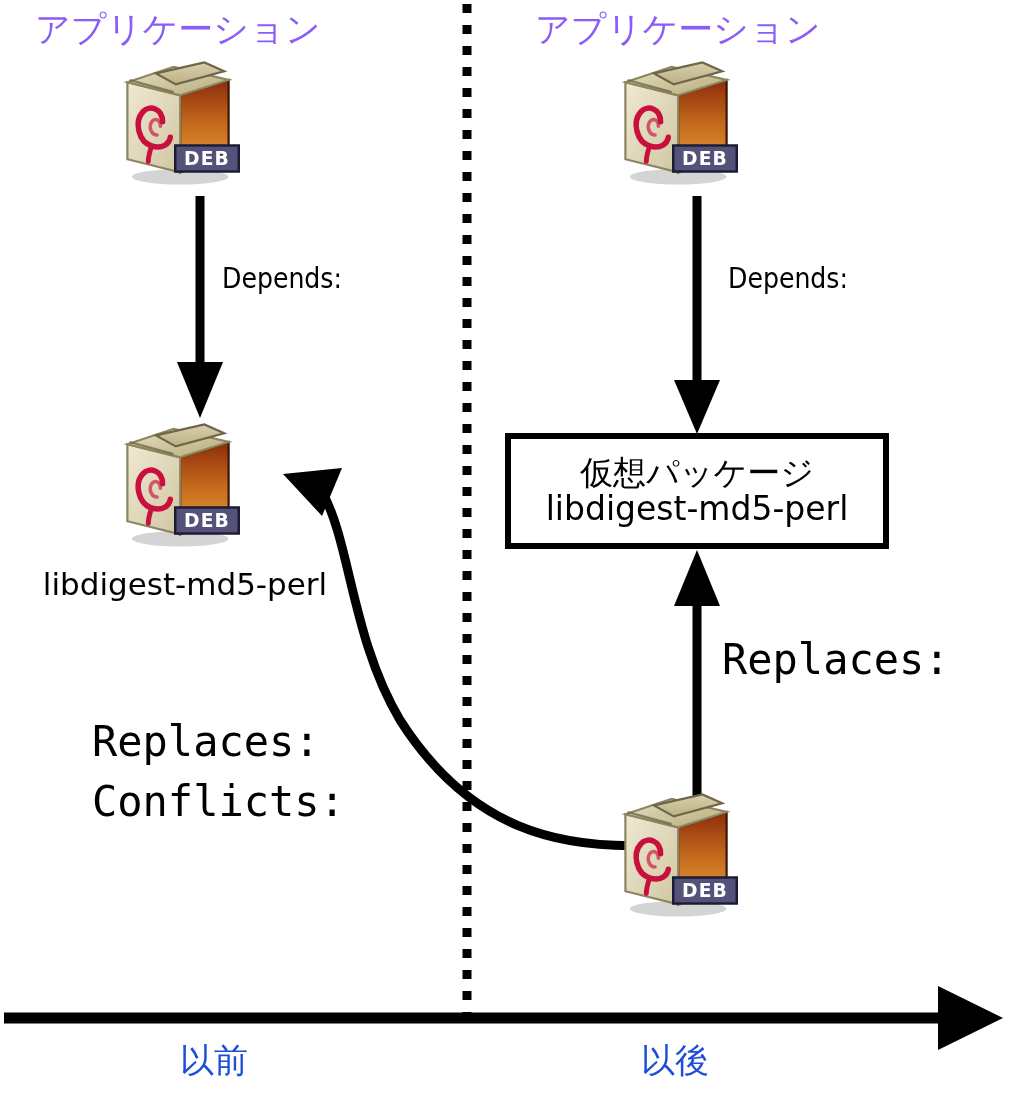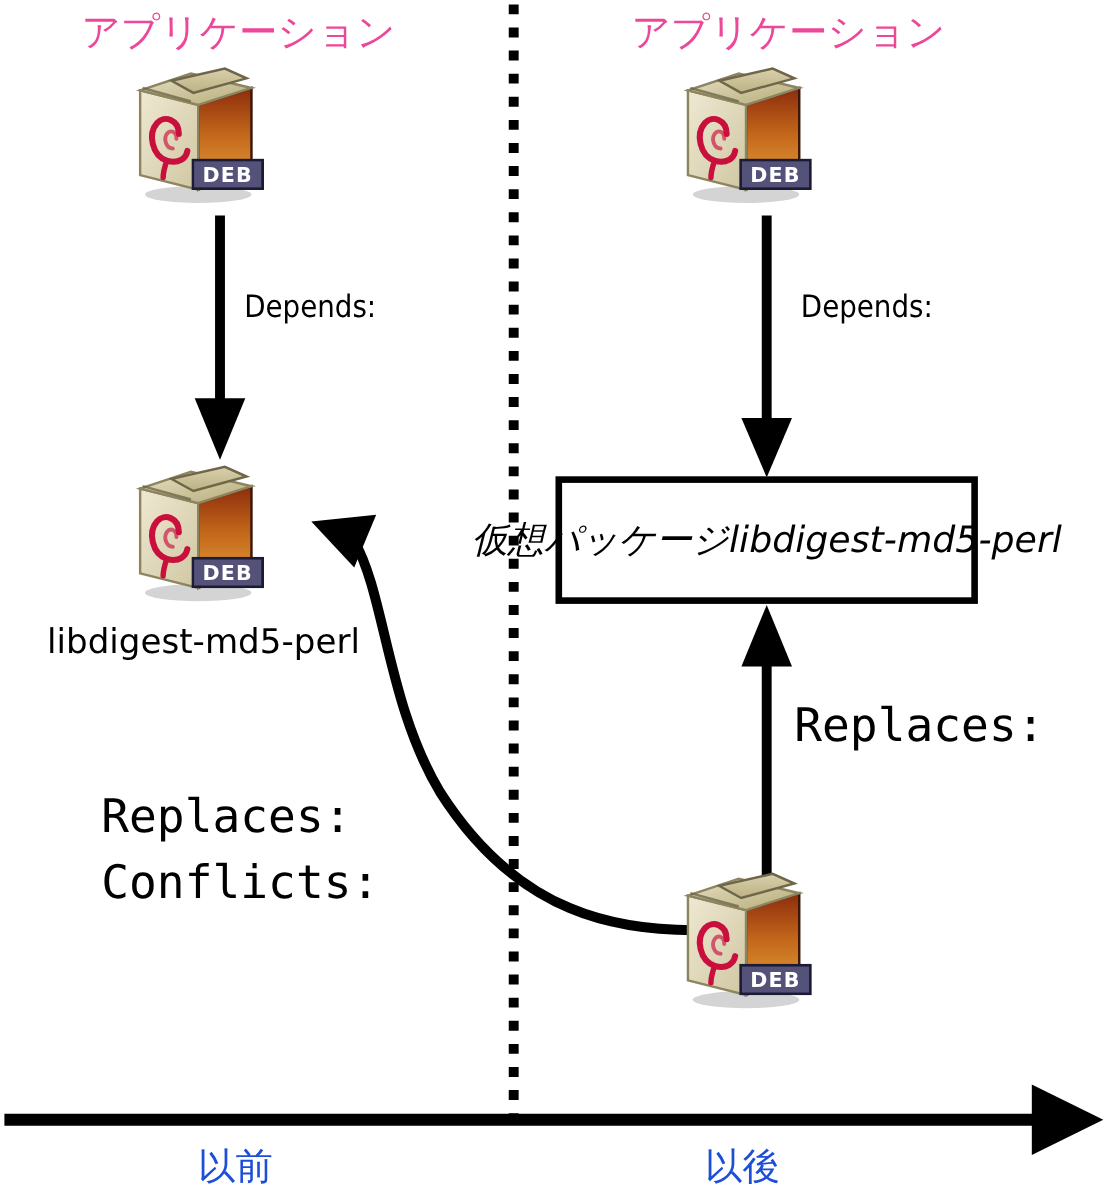--- a/index.html
+++ b/index.html
@@ -14,24 +14,23 @@
     height:1094px;
     background:#ffffff;
     overflow:hidden;
   }
   .abs{position:absolute;}
 
   
   .jp-head{
     font-family:Liberation Mono, monospace;
     font-size:35px;
-    color:#ec4899;
+    color:#8b5cf6;
     white-space:nowrap;
     letter-spacing:0px;
-    margin-left:39px;
   }
   .mono-lbl{
     font-family:"DejaVu Sans Mono","Liberation Mono",monospace;
     font-size:42px;
     color:#000;
     white-space:nowrap;
     line-height:1.12;
   }
   .sans-lbl{
     font-family:"DejaVu Sans","Liberation Sans",sans-serif;
@@ -51,24 +50,23 @@
     font-family:"DejaVu Sans","Liberation Sans",sans-serif;
     font-size:34px;
     color:#1d4ed8;
     white-space:nowrap;
   }
   .vbox{
     box-sizing:border-box;
     border:6px solid #000;
     background:#fff;
     display:flex;
-    flex-direction:row;
+    flex-direction:column;
     align-items:center;
     justify-content:center;
-    font-style:italic;
   }
   .vbox .l1{
     font-family:"DejaVu Sans","Liberation Sans",sans-serif;
     font-size:33px;
     color:#000;
     line-height:1.08;
     white-space:nowrap;
   }
   .vbox .l2{
     font-family:"DejaVu Sans","Liberation Sans",sans-serif;

